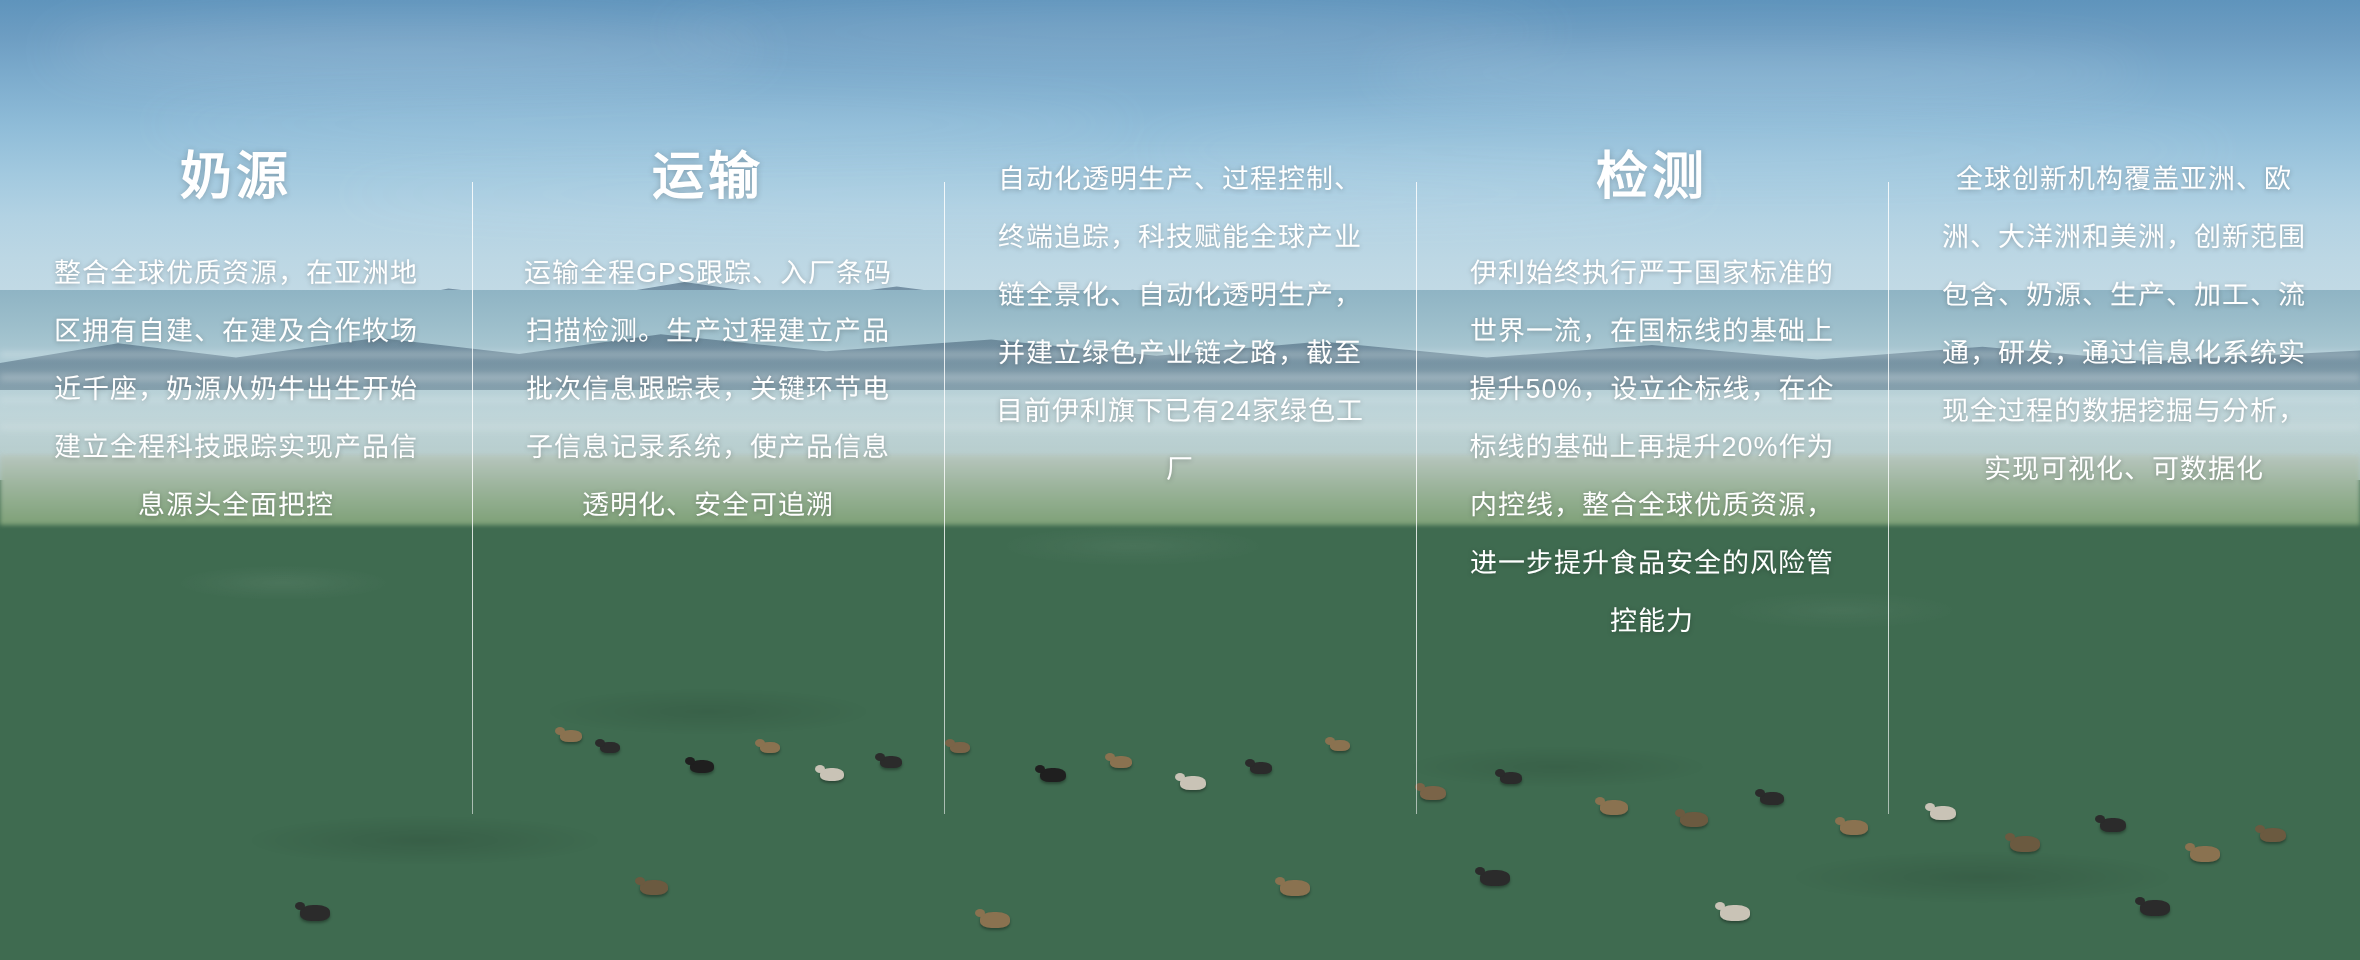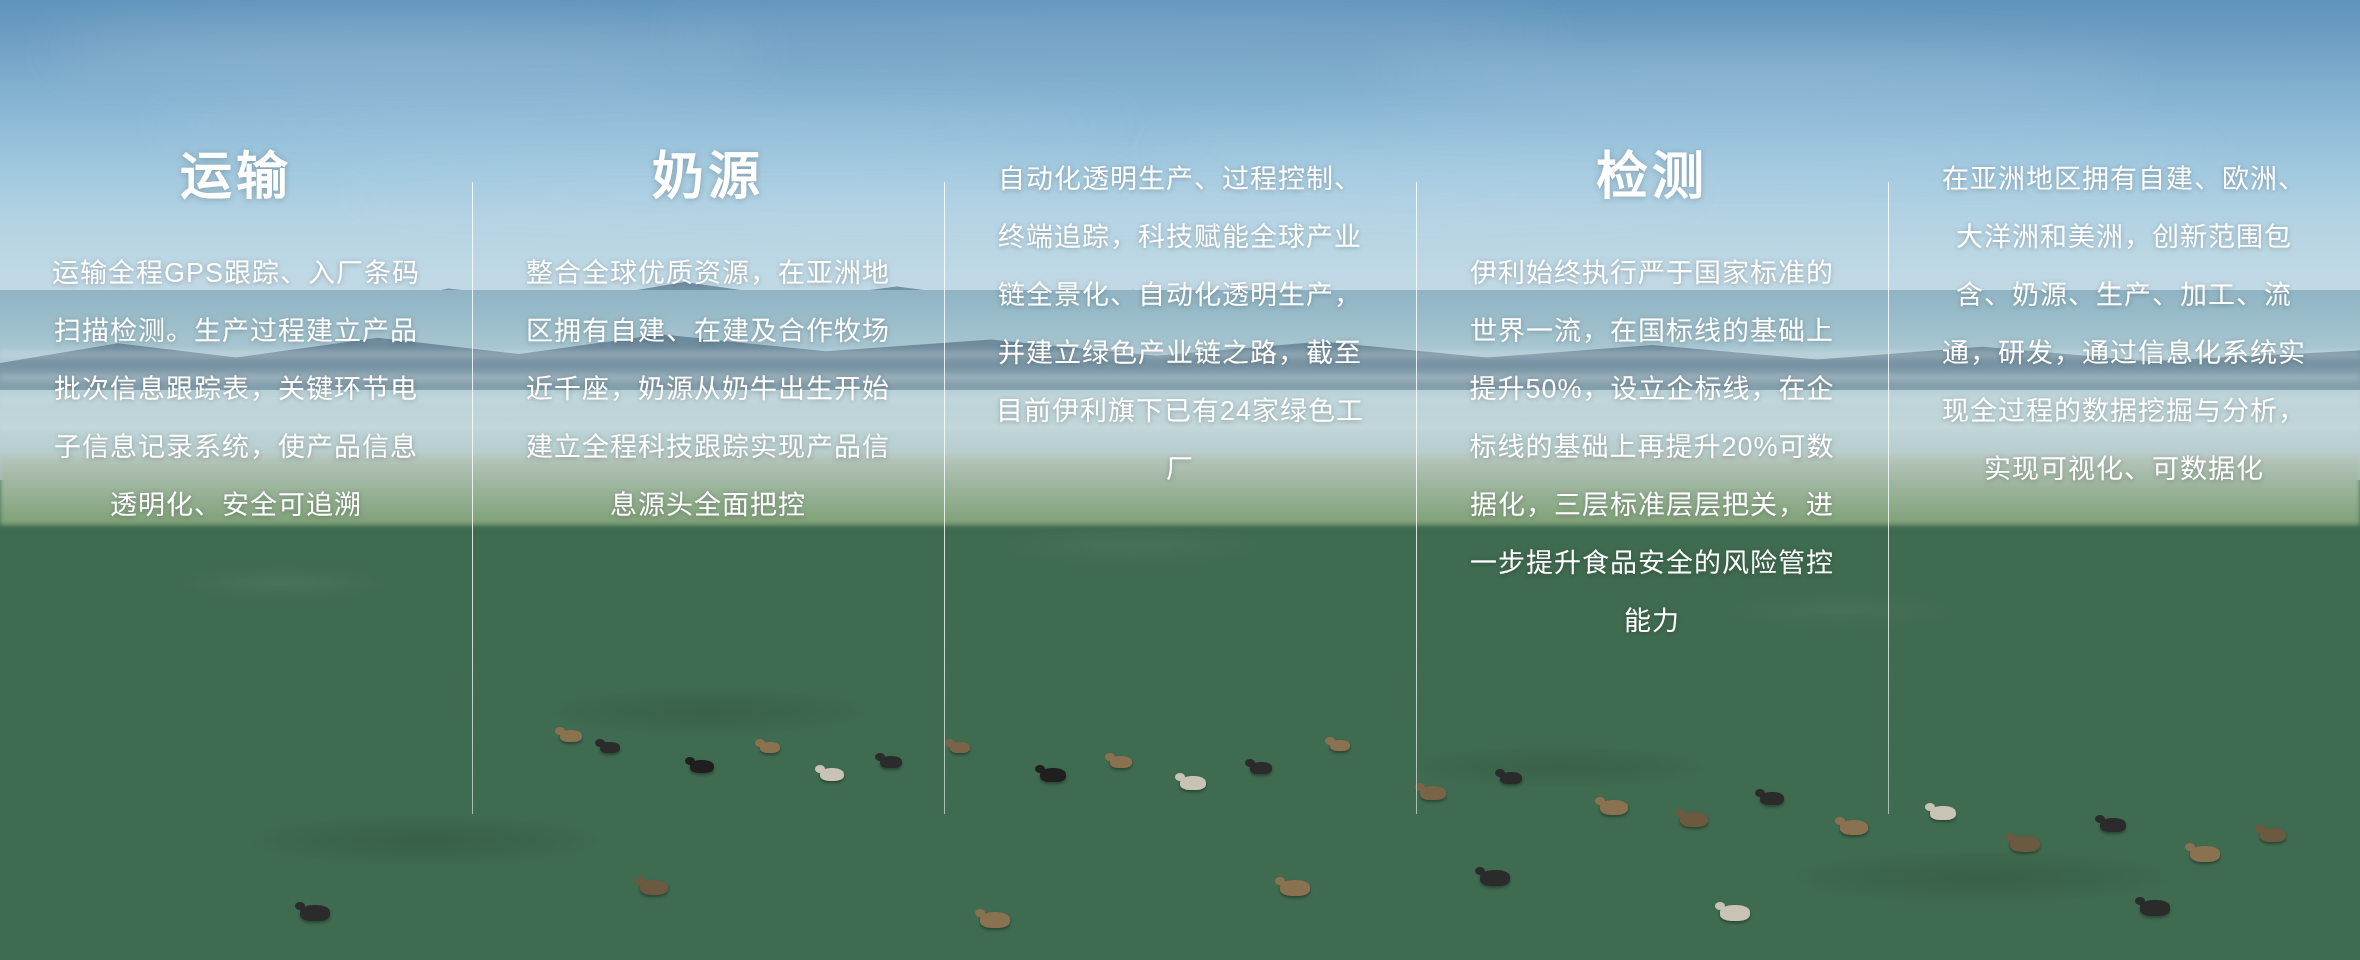--- a/index.html
+++ b/index.html
@@ -224,36 +224,36 @@
       <div class="cow" style="left: 640px; top: 880px; width: 28px; height: 15px; background: rgb(107, 90, 64);"></div>
       <div class="cow" style="left: 300px; top: 905px; width: 30px; height: 16px; background: rgb(43, 43, 43);"></div>
       <div class="cow" style="left: 980px; top: 912px; width: 30px; height: 16px; background: rgb(138, 114, 80);"></div>
       <div class="cow" style="left: 1720px; top: 905px; width: 30px; height: 16px; background: rgb(201, 195, 182);"></div>
       <div class="cow" style="left: 2140px; top: 900px; width: 30px; height: 16px; background: rgb(43, 43, 43);"></div>
     </div>
 
   <div class="columns">
 
     <div class="col">
+      <div class="col-title">奶源</div>
+      <div class="col-desc">整合全球优质资源，在亚洲地区拥有自建、在建及合作牧场近千座，奶源从奶牛出生开始建立全程科技跟踪实现产品信息源头全面把控</div>
+    </div>
+
+    <div class="col">
       <div class="col-title">运输</div>
       <div class="col-desc">运输全程GPS跟踪、入厂条码扫描检测。生产过程建立产品批次信息跟踪表，关键环节电子信息记录系统，使产品信息透明化、安全可追溯</div>
     </div>
 
     <div class="col">
-      <div class="col-title">奶源</div>
-      <div class="col-desc">整合全球优质资源，在亚洲地区拥有自建、在建及合作牧场近千座，奶源从奶牛出生开始建立全程科技跟踪实现产品信息源头全面把控</div>
-    </div>
-
-    <div class="col">
       <div class="col-desc">自动化透明生产、过程控制、终端追踪，科技赋能全球产业链全景化、自动化透明生产，并建立绿色产业链之路，截至目前伊利旗下已有24家绿色工厂</div>
     </div>
 
     <div class="col">
       <div class="col-title">检测</div>
-      <div class="col-desc">伊利始终执行严于国家标准的世界一流，在国标线的基础上提升50%，设立企标线，在企标线的基础上再提升20%可数据化，三层标准层层把关，进一步提升食品安全的风险管控能力</div>
-    </div>
-
-    <div class="col">
-      <div class="col-desc">在亚洲地区拥有自建、欧洲、大洋洲和美洲，创新范围包含、奶源、生产、加工、流通，研发，通过信息化系统实现全过程的数据挖掘与分析，实现可视化、可数据化</div>
+      <div class="col-desc">伊利始终执行严于国家标准的世界一流，在国标线的基础上提升50%，设立企标线，在企标线的基础上再提升20%作为内控线，整合全球优质资源，进一步提升食品安全的风险管控能力</div>
+    </div>
+
+    <div class="col">
+      <div class="col-desc">全球创新机构覆盖亚洲、欧洲、大洋洲和美洲，创新范围包含、奶源、生产、加工、流通，研发，通过信息化系统实现全过程的数据挖掘与分析，实现可视化、可数据化</div>
     </div>
 
   </div>
 </div>
 
 </body></html>

